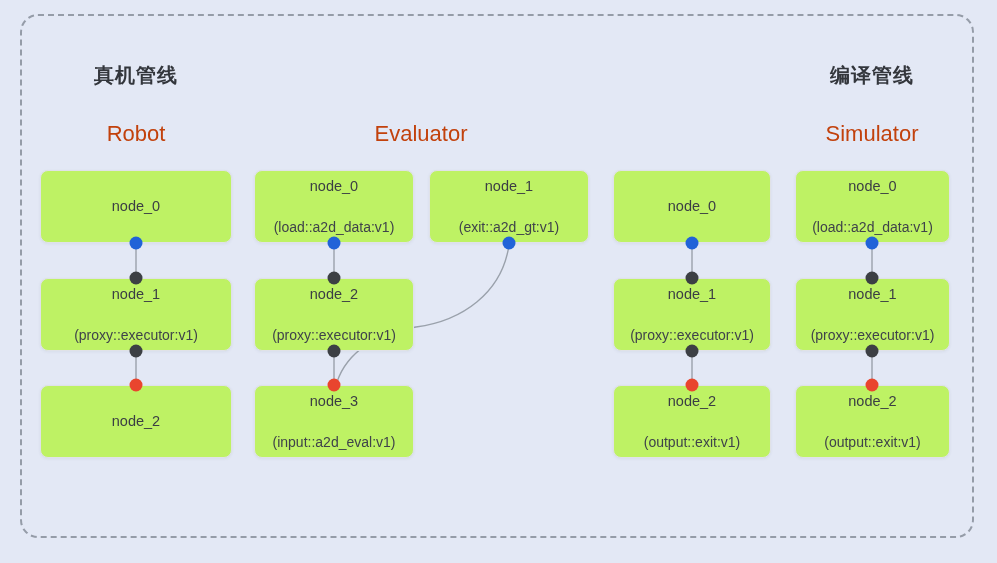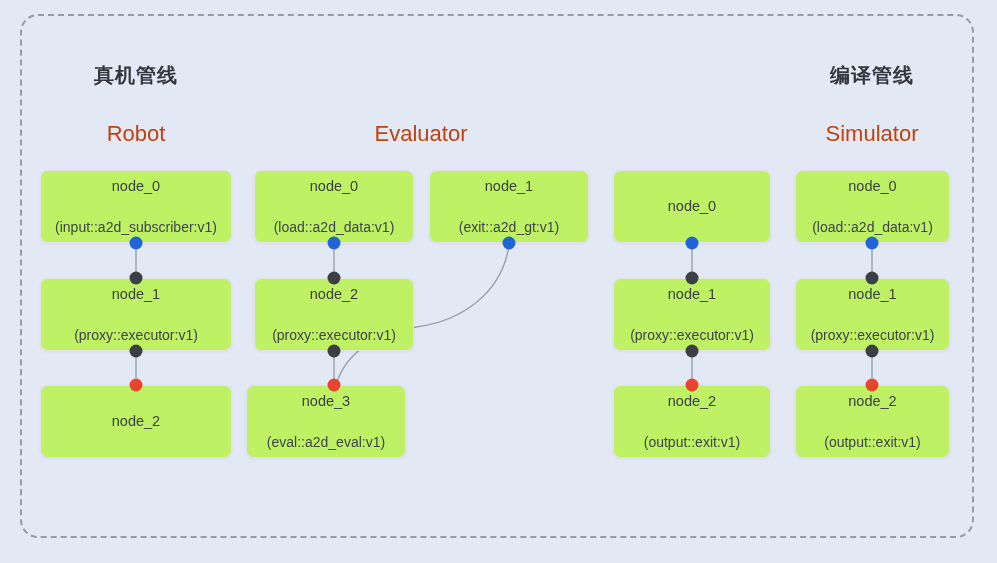--- a/index.html
+++ b/index.html
@@ -109,21 +109,20 @@
     <path d="M692 351 L692 385"></path>
     <path d="M872 243 L872 278"></path>
     <path d="M872 351 L872 385"></path>
   </svg>
 
   <div class="ptitle zh" style="left:26px;">真机管线</div>
   <div class="ptitle en" style="left:26px;">Robot</div>
 
   <div class="node" style="left:40px;top:170px;width:192px;">
     <div class="node-name">node_0</div>
-    <div class="node-type">(input::a2d_subscriber:v1)</div>
   </div>
   <div class="node" style="left:40px;top:278px;width:192px;">
     <div class="node-name">node_1</div>
     <div class="node-type">(proxy::executor:v1)</div>
   </div>
   <div class="node" style="left:40px;top:385px;width:192px;">
     <div class="node-name">node_2</div>
   </div>
 
   <div class="dot dot-blue" style="left:136px;top:243px;"></div>
@@ -138,23 +137,23 @@
     <div class="node-type">(load::a2d_data:v1)</div>
   </div>
   <div class="node" style="left:429px;top:170px;width:160px;">
     <div class="node-name">node_1</div>
     <div class="node-type">(exit::a2d_gt:v1)</div>
   </div>
   <div class="node" style="left:254px;top:278px;width:160px;">
     <div class="node-name">node_2</div>
     <div class="node-type">(proxy::executor:v1)</div>
   </div>
-  <div class="node" style="left:246px;top:385px;width:160px;">
+  <div class="node" style="left:254px;top:385px;width:160px;">
     <div class="node-name">node_3</div>
-    <div class="node-type">(eval::a2d_eval:v1)</div>
+    <div class="node-type">(input::a2d_eval:v1)</div>
   </div>
 
   <div class="dot dot-blue" style="left:334px;top:243px;"></div>
   <div class="dot dot-blue" style="left:509px;top:243px;"></div>
   <div class="dot dot-dark" style="left:334px;top:278px;"></div>
   <div class="dot dot-dark" style="left:334px;top:351px;"></div>
   <div class="dot dot-red" style="left:334px;top:385px;"></div>
 
 
   <div class="node" style="left:613px;top:170px;width:158px;">

